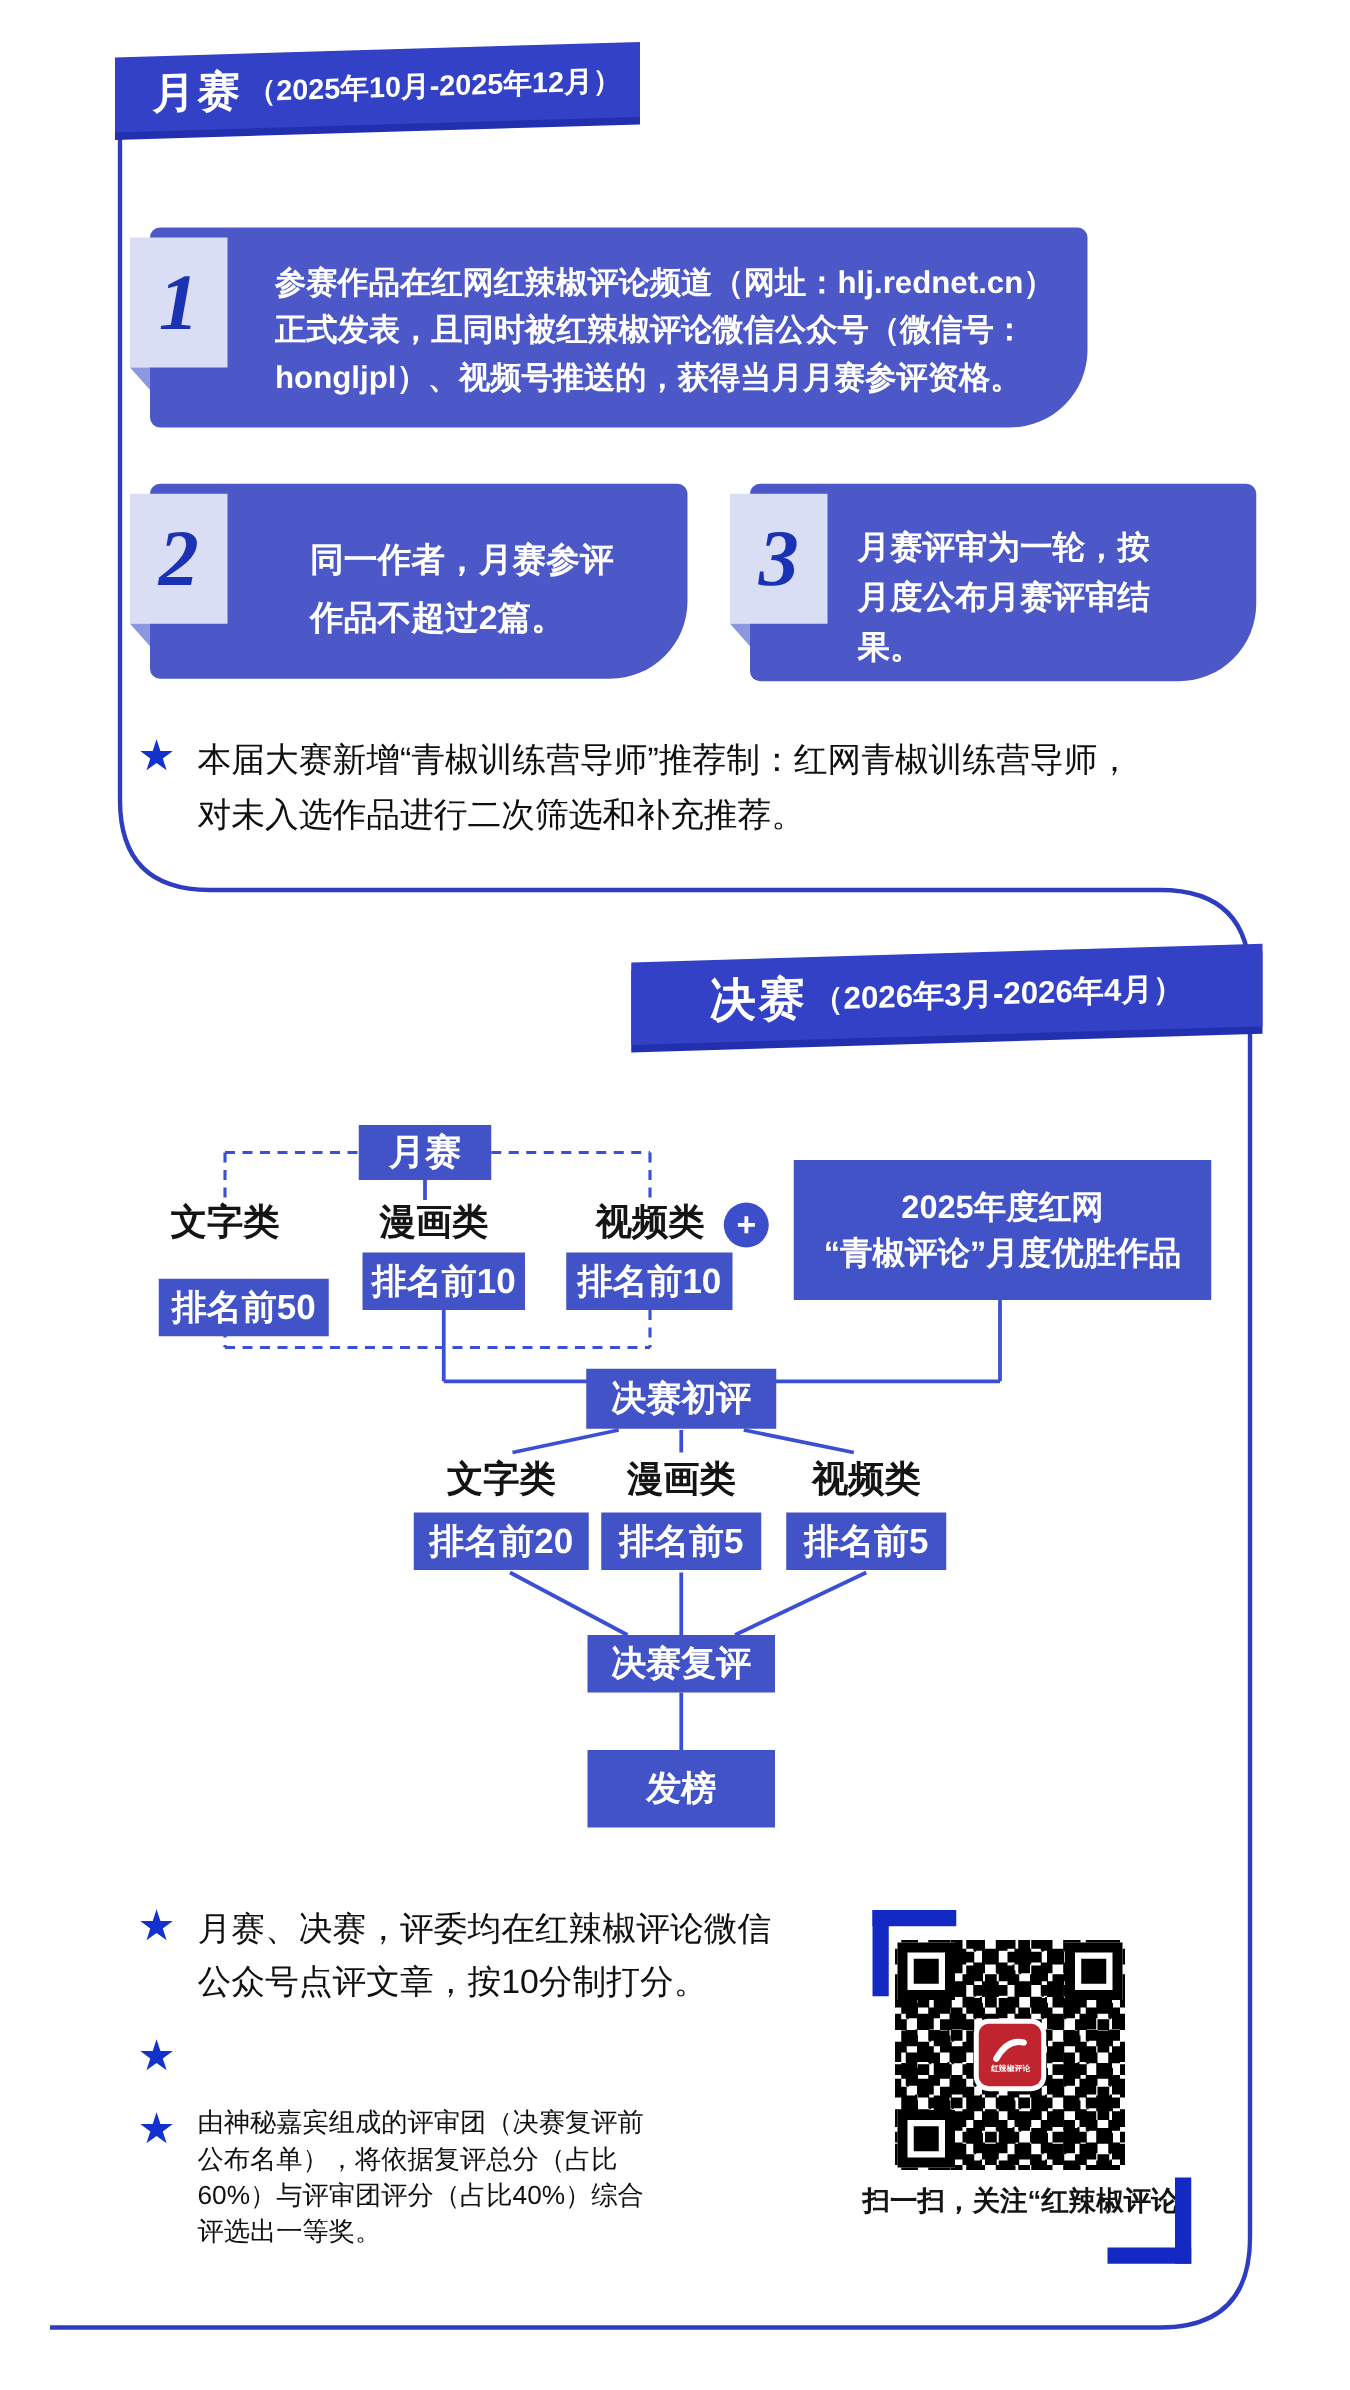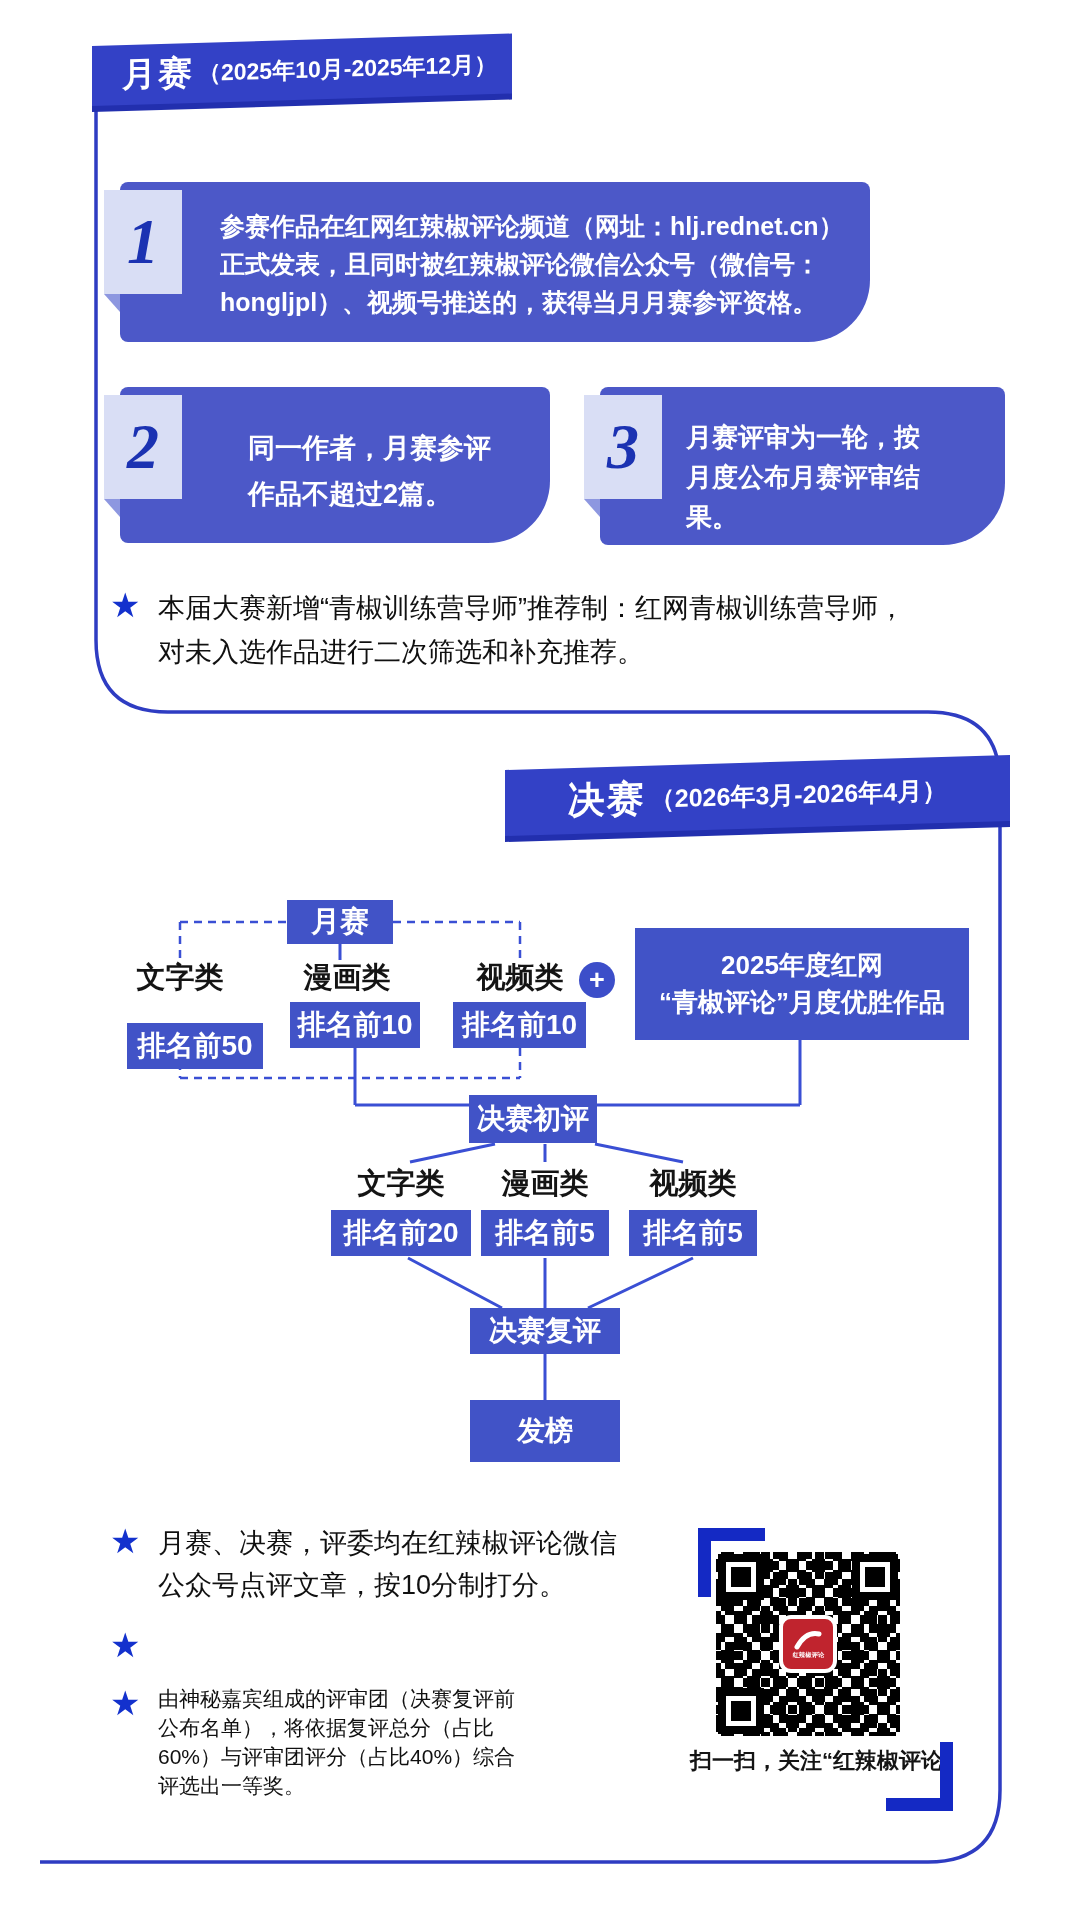--- a/index.html
+++ b/index.html
@@ -113,21 +113,21 @@
   <div class="flabel" style="left:465px;top:958px;width:110px;">视频类</div>
 
   <div class="fbox" style="left:127px;top:1002px;width:136px;height:46px;margin-top:21px;">排名前50</div>
   <div class="fbox" style="left:290px;top:1002px;width:130px;height:46px;">排名前10</div>
   <div class="fbox" style="left:453px;top:1002px;width:133px;height:46px;">排名前10</div>
 
   <div class="plus" style="left:579px;top:962px;">+</div>
 
   <div class="fbox bonus" style="left:635px;top:928px;width:334px;height:112px;">2025年度红网<br>“青椒评论”月度优胜作品</div>
 
-  <div class="fbox" style="left:469px;top:1095px;width:128px;height:48px;">决赛初评</div>
+  <div class="fbox" style="left:469px;top:1095px;width:152px;height:48px;">决赛初评</div>
 
   <div class="flabel" style="left:346px;top:1164px;width:110px;">文字类</div>
   <div class="flabel" style="left:490px;top:1164px;width:110px;">漫画类</div>
   <div class="flabel" style="left:638px;top:1164px;width:110px;">视频类</div>
 
   <div class="fbox" style="left:331px;top:1210px;width:140px;height:46px;">排名前20</div>
   <div class="fbox" style="left:481px;top:1210px;width:128px;height:46px;">排名前5</div>
   <div class="fbox" style="left:629px;top:1210px;width:128px;height:46px;">排名前5</div>
 
   <div class="fbox" style="left:470px;top:1308px;width:150px;height:46px;">决赛复评</div>

